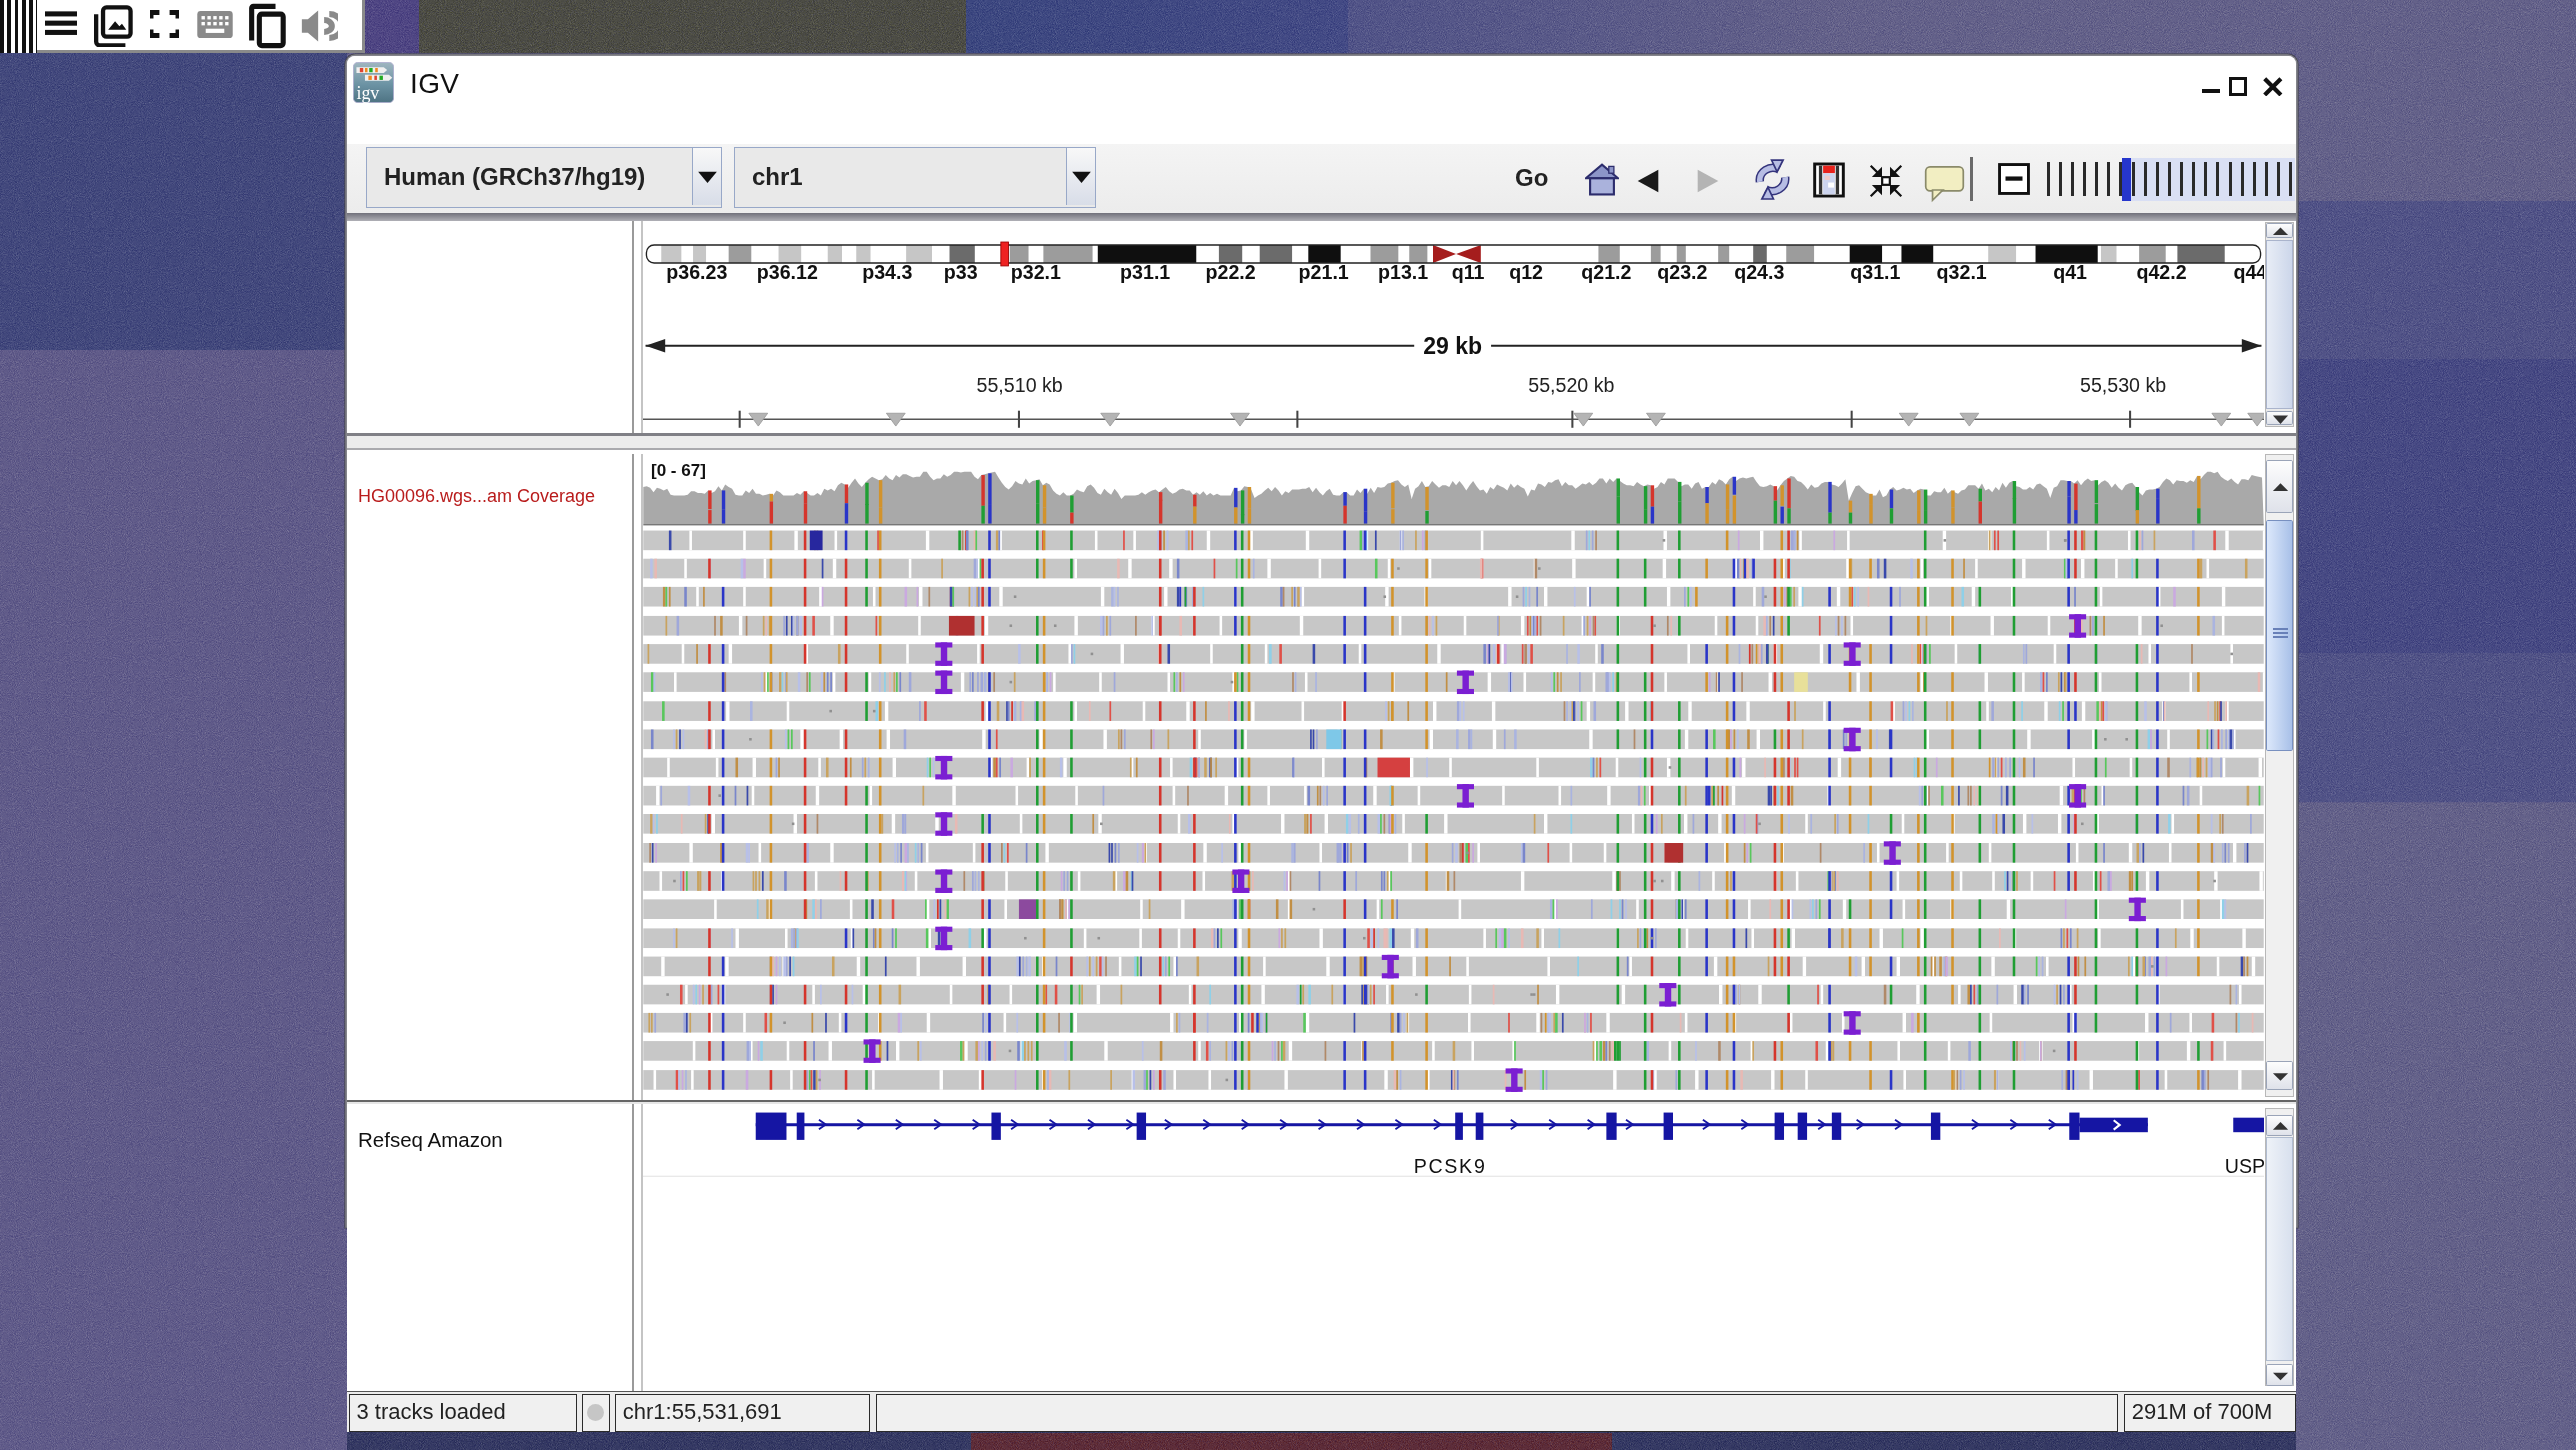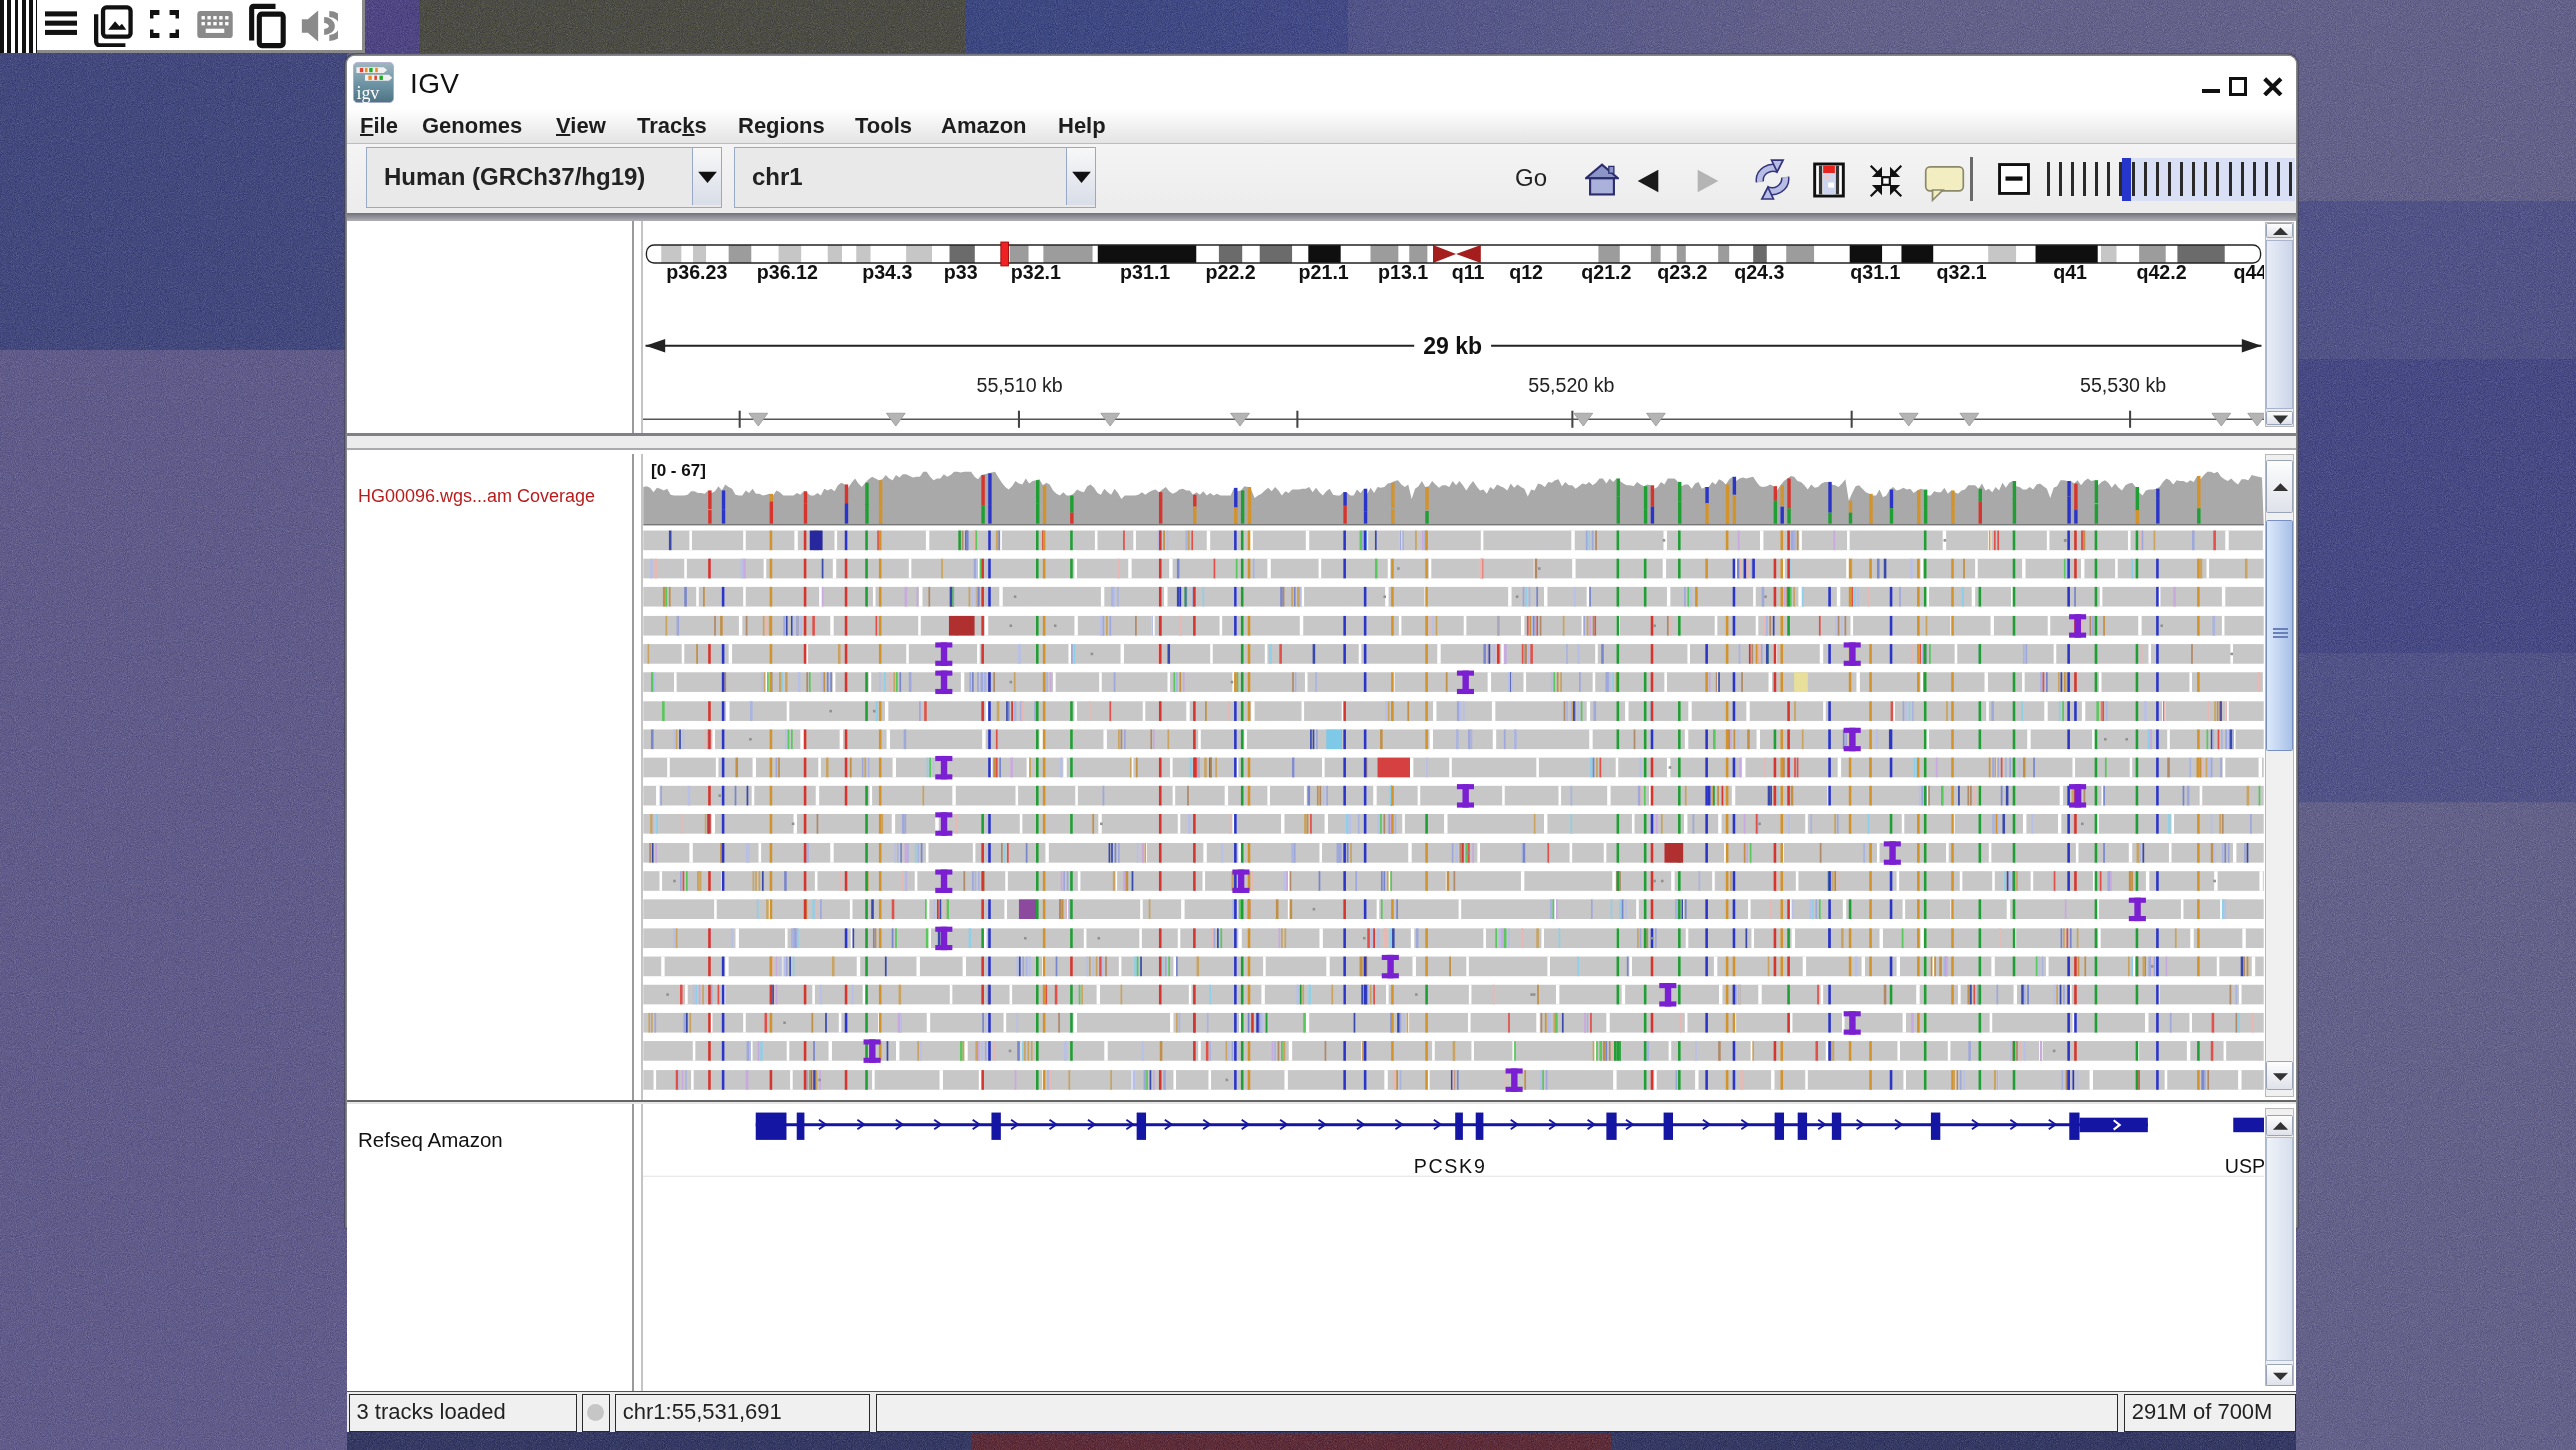--- a/index.html
+++ b/index.html
@@ -49,44 +49,34 @@
         </g>
         <text x="4" y="43" font-size="21" font-family="Liberation Serif, serif" fill="#fff">igv</text>
       </svg>
       <div class="abs" style="left:63px;top:12px;font-size:28px;font-weight:500;color:#111;letter-spacing:0.4px">IGV</div>
       <div class="abs" style="left:1855px;top:33px;width:18px;height:4.3px;background:#111"></div>
       <div class="abs" style="left:1882px;top:21.4px;width:18px;height:19px;border:3.4px solid #111"></div>
       <svg class="abs" style="left:1916px;top:20.5px" width="19.6" height="19.6" viewBox="0 0 23 23">
         <path d="M2,2 L21,21 M21,2 L2,21" stroke="#111" stroke-width="5"></path>
       </svg>
     </div>
-    <div class="abs" style="left:0;top:52px;width:100%;height:36px;background:linear-gradient(#ffffff,#e4e4e4);border-bottom:1.7px solid #bdbdbd">
-      <div class="mi" style="left:13px"><u style="text-decoration-thickness:1.7px">F</u>ile</div>
-      <div class="mi" style="left:75px">Genomes</div>
-      <div class="mi" style="left:209px"><u style="text-decoration-thickness:1.7px">V</u>iew</div>
-      <div class="mi" style="left:290px">Trac<u style="text-decoration-thickness:1.7px">k</u>s</div>
-      <div class="mi" style="left:391px">Regions</div>
-      <div class="mi" style="left:508px">Tools</div>
-      <div class="mi" style="left:594px">Amazon</div>
-      <div class="mi" style="left:711px">Help</div>
-    </div>
     <div class="abs" style="left:0;top:88px;width:100%;height:69px;background:linear-gradient(#f4f4f4,#ececec)">
       <div class="abs" style="left:19px;top:3.4px;width:356px;height:61px;background:#e9e9e9;border:1.7px solid #98a8c8">
         <div class="abs" style="left:17px;top:0;height:57px;line-height:57px;font-size:24px;font-weight:bold;color:#222">Human (GRCh37/hg19)</div>
         <div class="abs" style="right:0;top:0;width:29px;height:57px;background:linear-gradient(#f8f8f8,#d8dde8);border-left:1.7px solid #98a8c8"><svg width="29" height="57" viewBox="0 0 34 67">
             <polygon points="6,28 28,28 17,41" fill="#111"></polygon>
           </svg></div>
       </div>
       <div class="abs" style="left:387px;top:3.4px;width:362px;height:61px;background:#e9e9e9;border:1.7px solid #98a8c8">
         <div class="abs" style="left:17px;top:0;height:57px;line-height:57px;font-size:24px;font-weight:bold;color:#222">chr1</div>
         <div class="abs" style="right:0;top:0;width:29px;height:57px;background:linear-gradient(#f8f8f8,#d8dde8);border-left:1.7px solid #98a8c8"><svg width="29" height="57" viewBox="0 0 34 67">
             <polygon points="6,28 28,28 17,41" fill="#111"></polygon>
           </svg></div>
       </div>
-      <div class="abs" style="left:1168px;top:3.4px;height:61px;line-height:61px;font-size:24px;font-weight:normal;color:#222">Go</div>
+      <div class="abs" style="left:1168px;top:3.4px;height:61px;line-height:61px;font-size:24px;font-weight:bold;color:#222">Go</div>
       <svg style="position:absolute;left:1238px;top:18px" width="34" height="36" viewBox="0 0 40 42">
         <polygon points="1,19 20,3 39,19" fill="#8c95c8" stroke="#2c2c6c" stroke-width="2.5"></polygon>
         <rect x="6" y="19" width="28" height="19" fill="#aab2dc" stroke="#2c2c6c" stroke-width="2.5"></rect>
         <rect x="28" y="5" width="6" height="8" fill="#8c95c8" stroke="#2c2c6c" stroke-width="1.5"></rect>
       </svg>
       <svg style="position:absolute;left:1289px;top:24px" width="24" height="26" viewBox="0 0 28 30">
         <polygon points="26,2 26,28 2,15" fill="#1a1a1a"></polygon>
       </svg>
       <svg style="position:absolute;left:1349px;top:24px" width="24" height="26" viewBox="0 0 28 30">
         <polygon points="2,2 2,28 26,15" fill="#b4b4b4"></polygon>

